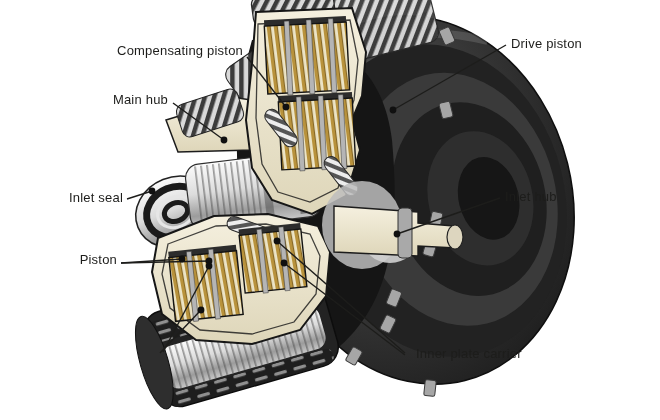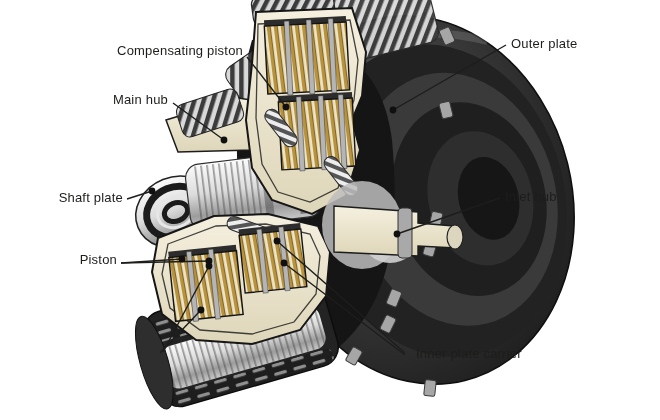--- a/index.html
+++ b/index.html
@@ -195,25 +195,25 @@
       <circle cx="209" cy="261" r="3.4"></circle>
       <circle cx="201" cy="310" r="3.4"></circle>
       <circle cx="209" cy="266" r="3.4"></circle>
       <circle cx="277" cy="241" r="3.4"></circle>
       <circle cx="284" cy="263" r="3.4"></circle>
     </g>
   </svg>
 
   <div class="label r" style="right:417px;top:44px;">Compensating piston</div>
 
-  <div class="label" style="left:511px;top:37px;">Outer plate</div>
+  <div class="label" style="left:511px;top:37px;">Drive piston</div>
 
   <div class="label r" style="right:492px;top:93px;margin-left:8px;">Main hub</div>
 
-  <div class="label r" style="right:537px;top:191px;">Shaft plate</div>
+  <div class="label r" style="right:537px;top:191px;">Inlet seal</div>
 
   <div class="label" style="left:505px;top:190px;text-align:right;">Inlet hub</div>
 
   <div class="label r" style="right:543px;top:253px;">Piston</div>
 
 
   <div class="label" style="left:416px;top:347px;">Inner plate carrier</div>
 </div>
 
 </body></html>

